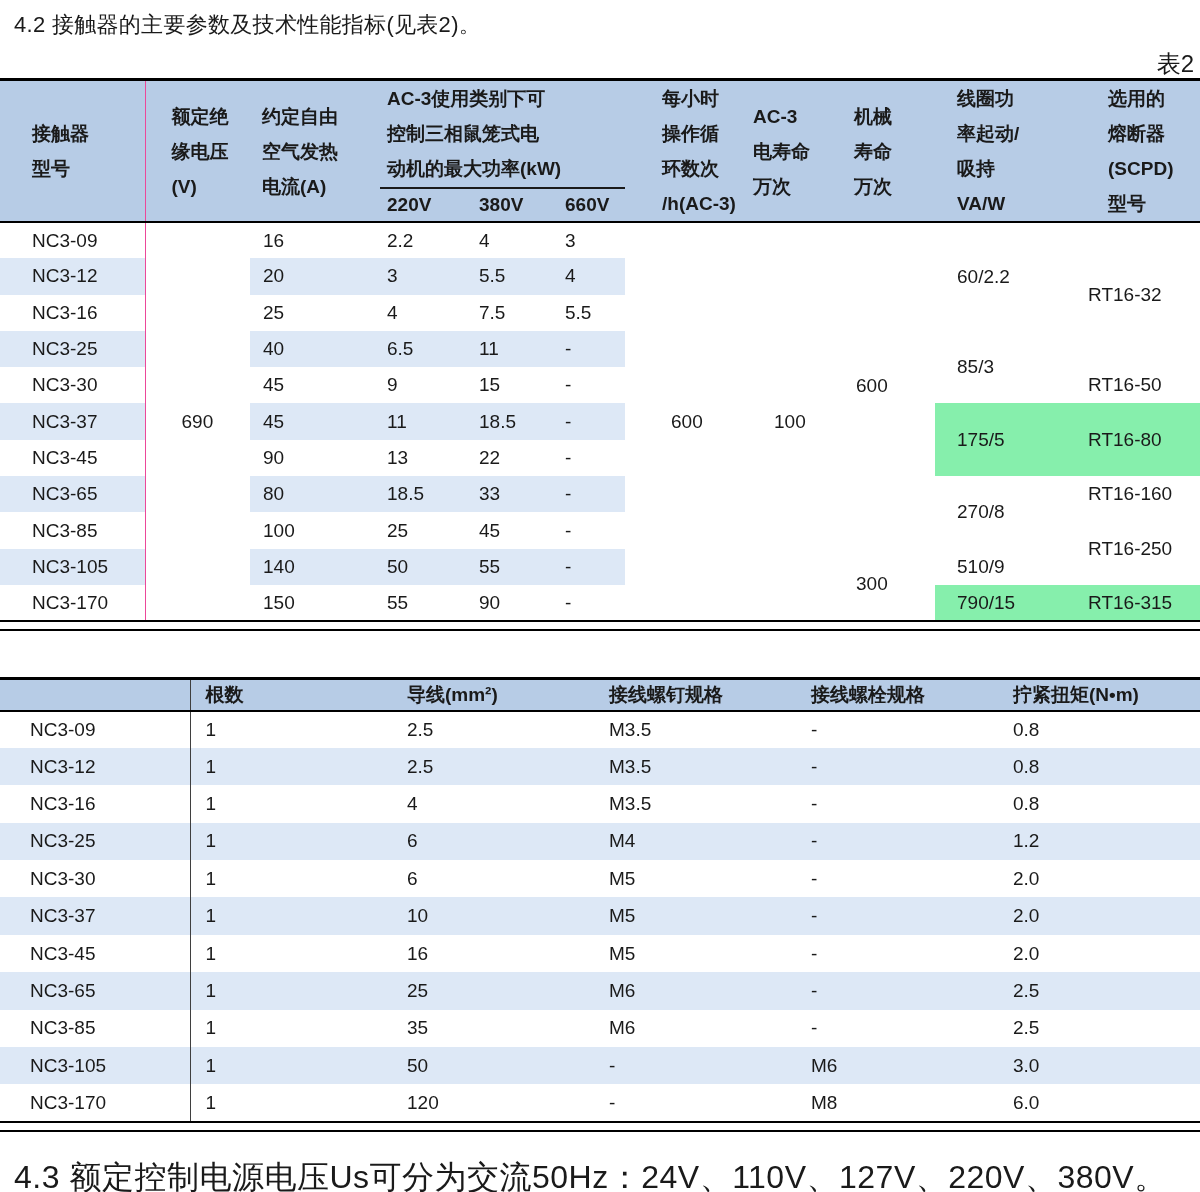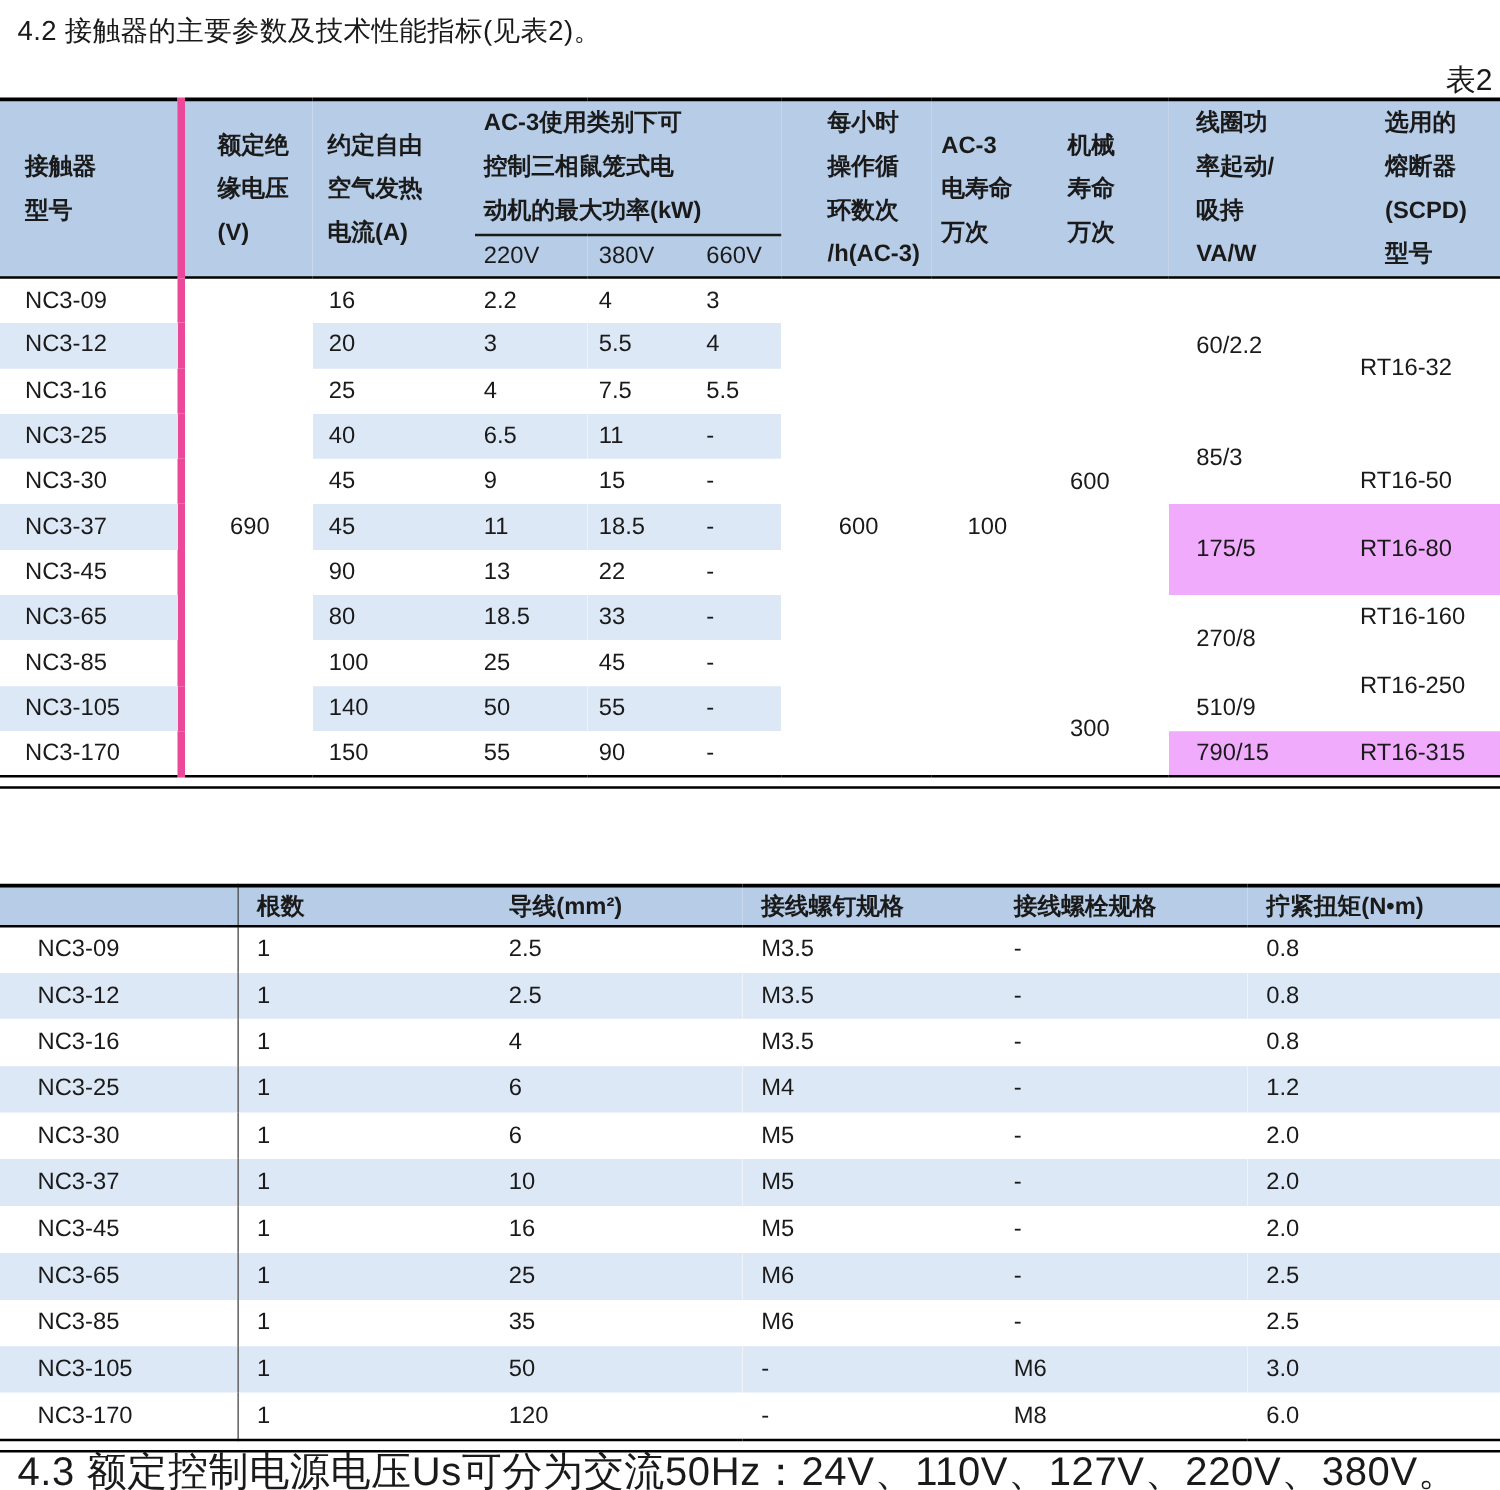--- a/index.html
+++ b/index.html
@@ -7,48 +7,48 @@
   body{width:1200px;height:1192px;position:relative;overflow:hidden;
        font-family:"Liberation Sans","DejaVu Sans",sans-serif;color:#1a1a1a}
 
   .title{position:absolute;top:10px;left:14px;font-size:22px;letter-spacing:.3px}
   .tbl-label{position:absolute;top:48px;right:6px;font-size:24px}
   .footer{position:absolute;top:1156px;left:14px;font-size:32px;letter-spacing:.5px}
 
   table{border-collapse:collapse;table-layout:fixed;width:1200px;font-size:19px}
   .wrap{position:absolute;left:0;width:1200px}
   .t1wrap{top:78px}
-  .t2wrap{top:707px}
+  .t2wrap{top:677px}
   
   .wrap::after{content:"";position:absolute;left:0;right:0;bottom:-9px;height:2px;background:#000}
 
   #t1{border-top:3px solid #000;border-bottom:2px solid #000}
   #t2{border-top:3px solid #000;border-bottom:2px solid #000}
 
   thead{border-bottom:2px solid #000}
   thead th{background:#b7cce6;font-weight:bold;text-align:left;vertical-align:middle;
            white-space:pre-line;font-size:19px}
   #t1 thead th{line-height:35px}
   #t1 tr.h1{height:108px}
   #t1 tr.h2{height:34px}
   #t1 th.grp{border-bottom:2px solid #1a1a1a;padding-left:7px}
-  #t1 tr.h2 th{font-weight:normal;line-height:normal}
+  #t1 tr.h2 th{font-weight:bold;line-height:normal}
 
   #t1 tbody tr{height:36.3px}
   #t2 thead tr{height:32px}
   #t2 tbody tr{height:37.4px}
   td{vertical-align:middle;position:relative}
 
   
   #t1 tbody tr:nth-child(even) .stripe{background:#dde8f6}
   #t2 tbody tr:nth-child(even){background:#dde8f6}
-  .mblue{background:#f0abfc}
+  .mblue{background:#86efac}
 
   
-  .c1{padding-left:20px;border-right:6px solid #ec4899}
+  .c1{padding-left:32px;border-right:1px solid #ec4899}
   td.c2{padding-left:36px} th.c2{padding-left:26px}
   td.c3{padding-left:13px} th.c3{padding-left:12px}
   td.c4{padding-left:7px}  th.c4{padding-left:7px}
   td.c5{padding-left:9px}  th.c5{padding-left:9px}
   td.c6{padding-left:9px}  th.c6{padding-left:9px}
   td.c7{padding-left:46px} th.c7{padding-left:37px}
   td.c8{padding-left:29px} th.c8{padding-left:8px}
   td.c9{padding-left:16px} th.c9{padding-left:14px}
   td.c10{padding-left:22px} th.c10{padding-left:22px}
   td.c11{padding-left:16px} th.c11{padding-left:36px}

